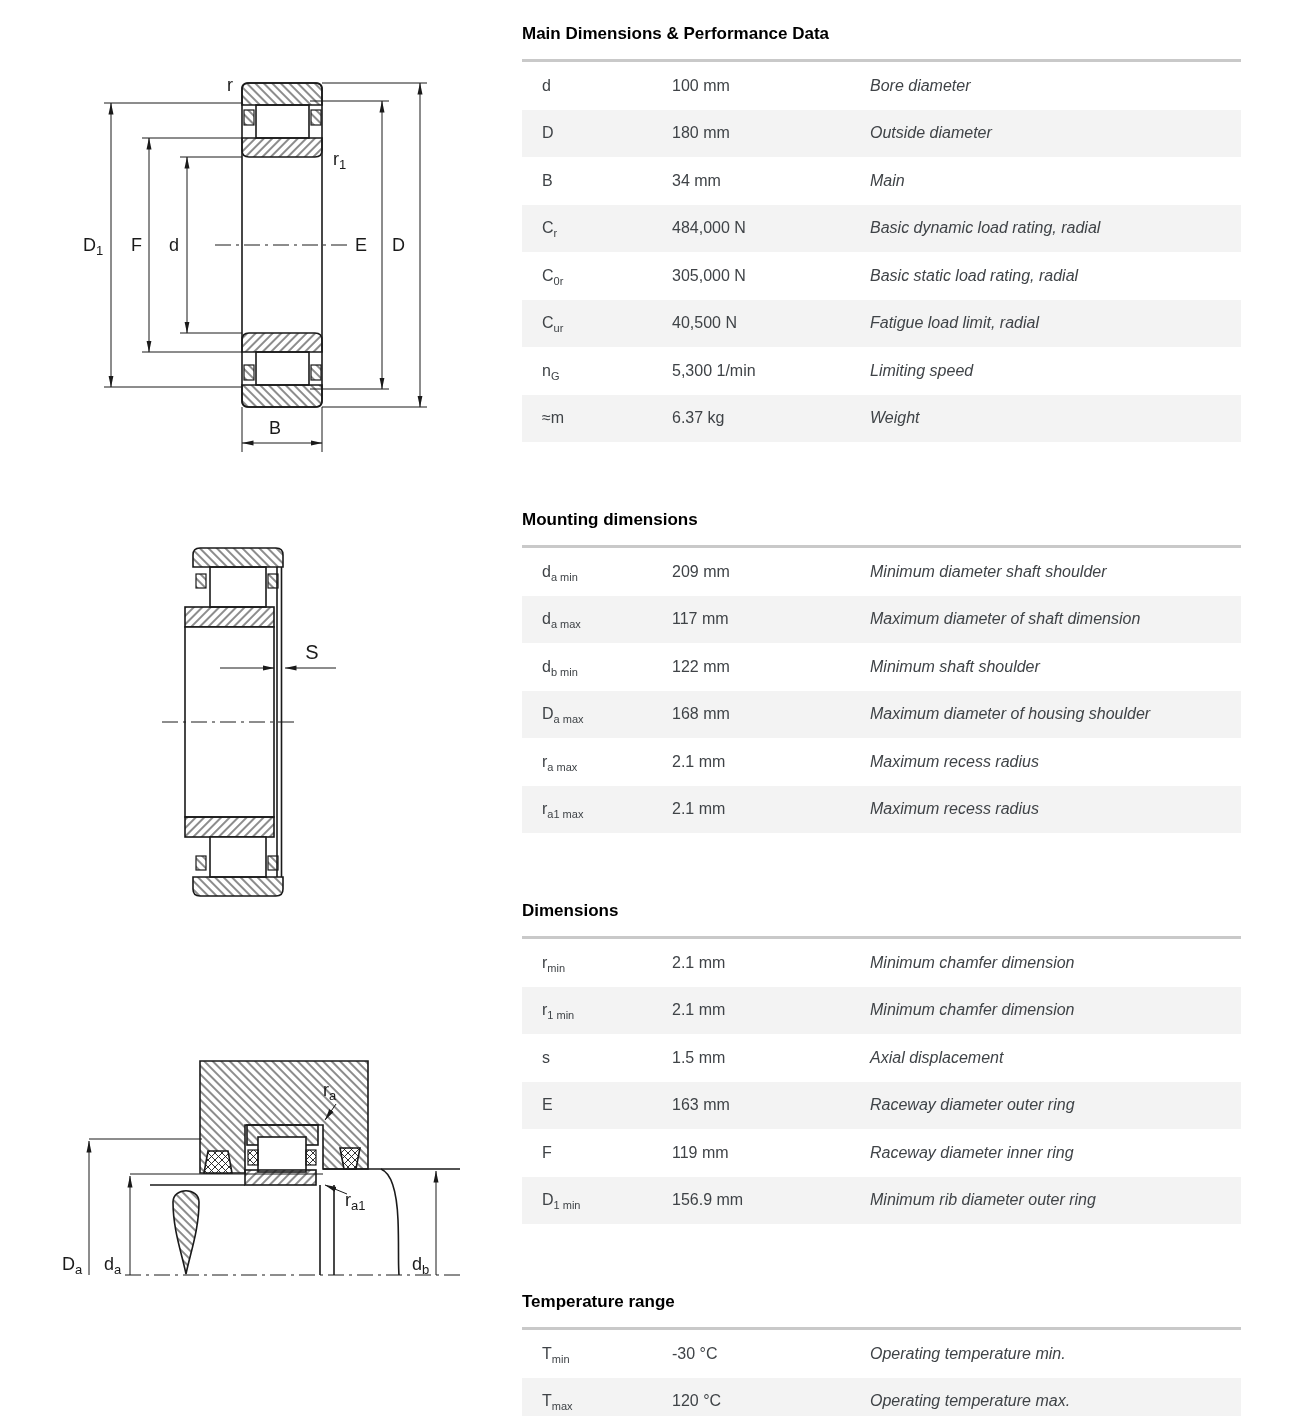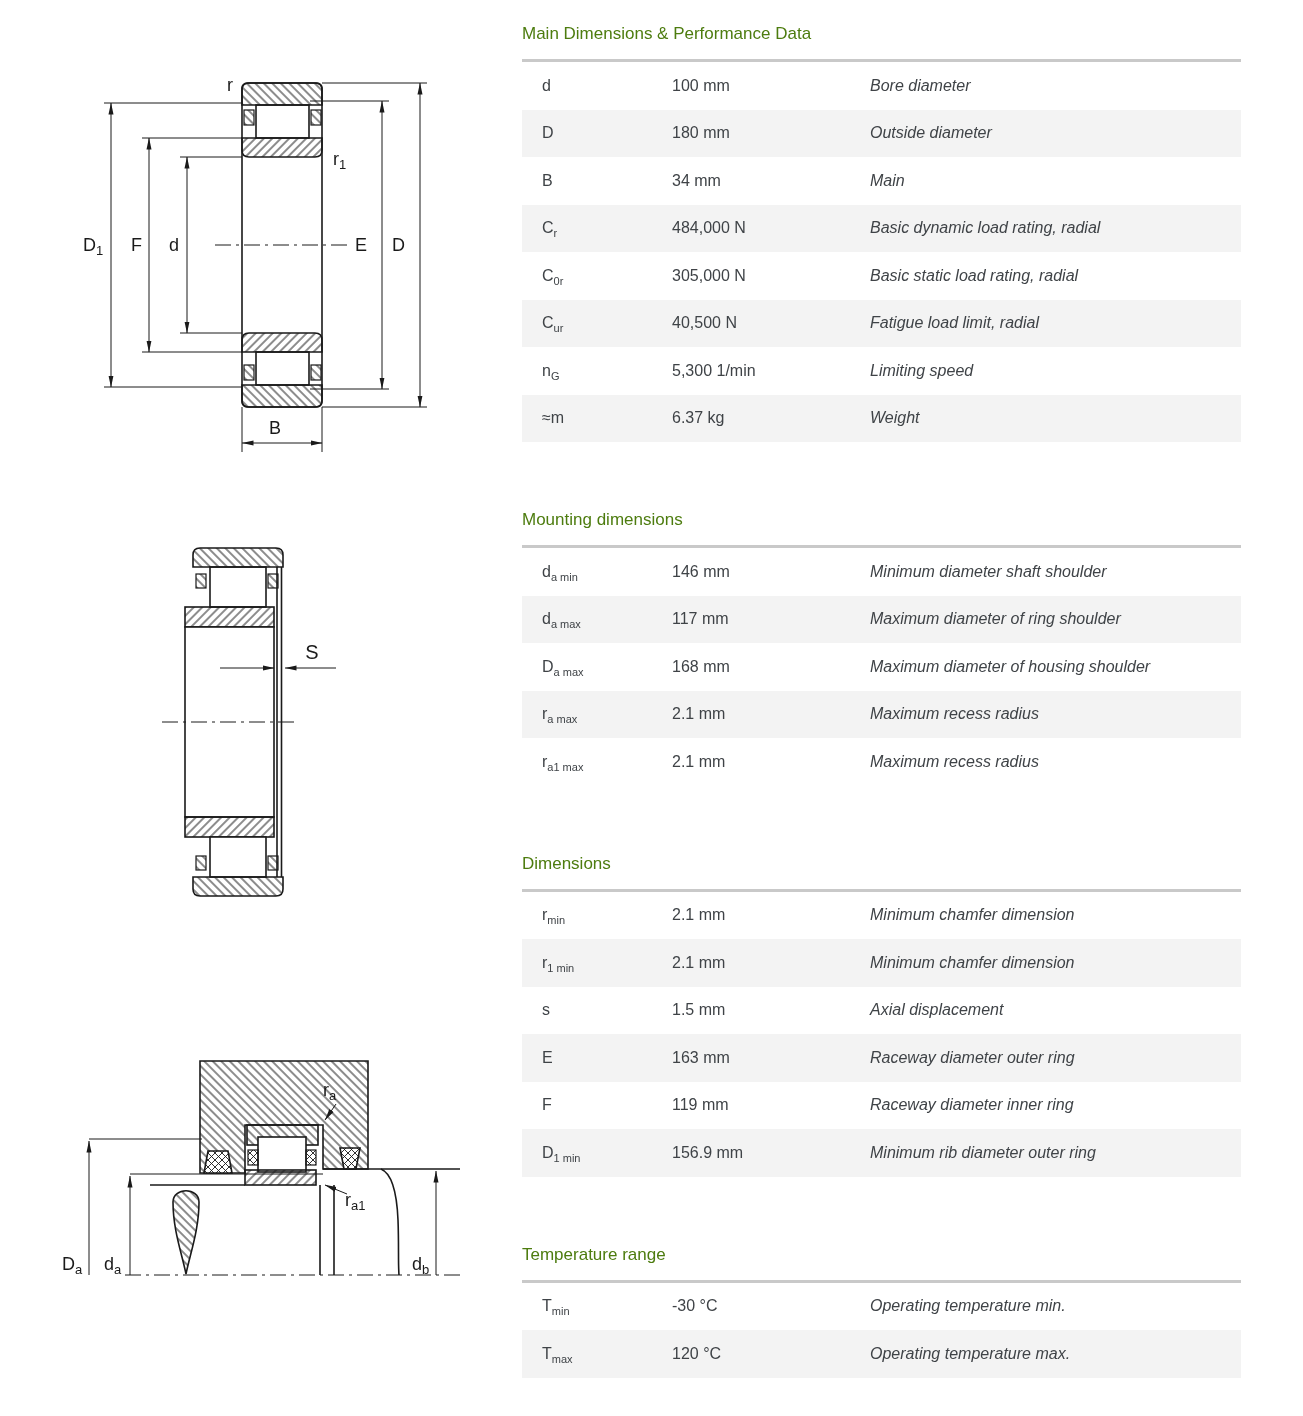--- a/index.html
+++ b/index.html
@@ -9,21 +9,21 @@
     font-family:"Liberation Sans", sans-serif; color:#404040; overflow:hidden;
   }
   .drawing { position:absolute; }
   #drawing-front { left:75px;  top:60px; }
   #drawing-axial { left:150px; top:528px; }
   #drawing-mount { left:40px;  top:1020px; }
 
   .tables { position:absolute; left:522px; top:0; width:719px; }
   .spec-section { margin-top:68px; }
   .spec-section:first-child { margin-top:24px; }
-  .sec-title { font-size:17px; line-height:20px; font-weight:normal; color:#4d7c0f; }
+  .sec-title { font-size:17px; line-height:20px; font-weight:bold; color:#000000; }
   .rule { height:3px; background:#c9c9c9; margin-top:15px; }
   .row { display:flex; align-items:center; height:47.5px; font-size:16px; padding-left:20px; color:#3f4347; }
   .rows .row:nth-child(even) { background:#f3f3f3; }
   .c-sym  { flex:0 0 130px; }
   .c-val  { flex:0 0 198px; }
   .c-desc { flex:1 1 auto;font-style:italic; }
   sub.sub { font-size:11px; line-height:0; }
 
   svg text { font-family:"Liberation Sans", sans-serif; fill:#1a1a1a; font-size:18px; }
   svg .svgsub { font-size:13px; }
@@ -219,27 +219,32 @@
     <span class="c-desc">Weight</span>
   </div>
         </div>
   </section>
       <section class="spec-section">
     <h3 class="sec-title">Mounting dimensions</h3>
     <div class="rule"></div>
     <div class="rows">
           <div class="row">
     <span class="c-sym"><span class="base">d</span><sub class="sub">a min</sub></span>
-    <span class="c-val">146 mm</span>
+    <span class="c-val">209 mm</span>
     <span class="c-desc">Minimum diameter shaft shoulder</span>
   </div>
           <div class="row">
     <span class="c-sym"><span class="base">d</span><sub class="sub">a max</sub></span>
     <span class="c-val">117 mm</span>
-    <span class="c-desc">Maximum diameter of ring shoulder</span>
+    <span class="c-desc">Maximum diameter of shaft dimension</span>
+  </div>
+          <div class="row">
+    <span class="c-sym"><span class="base">d</span><sub class="sub">b min</sub></span>
+    <span class="c-val">122 mm</span>
+    <span class="c-desc">Minimum shaft shoulder</span>
   </div>
           <div class="row">
     <span class="c-sym"><span class="base">D</span><sub class="sub">a max</sub></span>
     <span class="c-val">168 mm</span>
     <span class="c-desc">Maximum diameter of housing shoulder</span>
   </div>
           <div class="row">
     <span class="c-sym"><span class="base">r</span><sub class="sub">a max</sub></span>
     <span class="c-val">2.1 mm</span>
     <span class="c-desc">Maximum recess radius</span>

